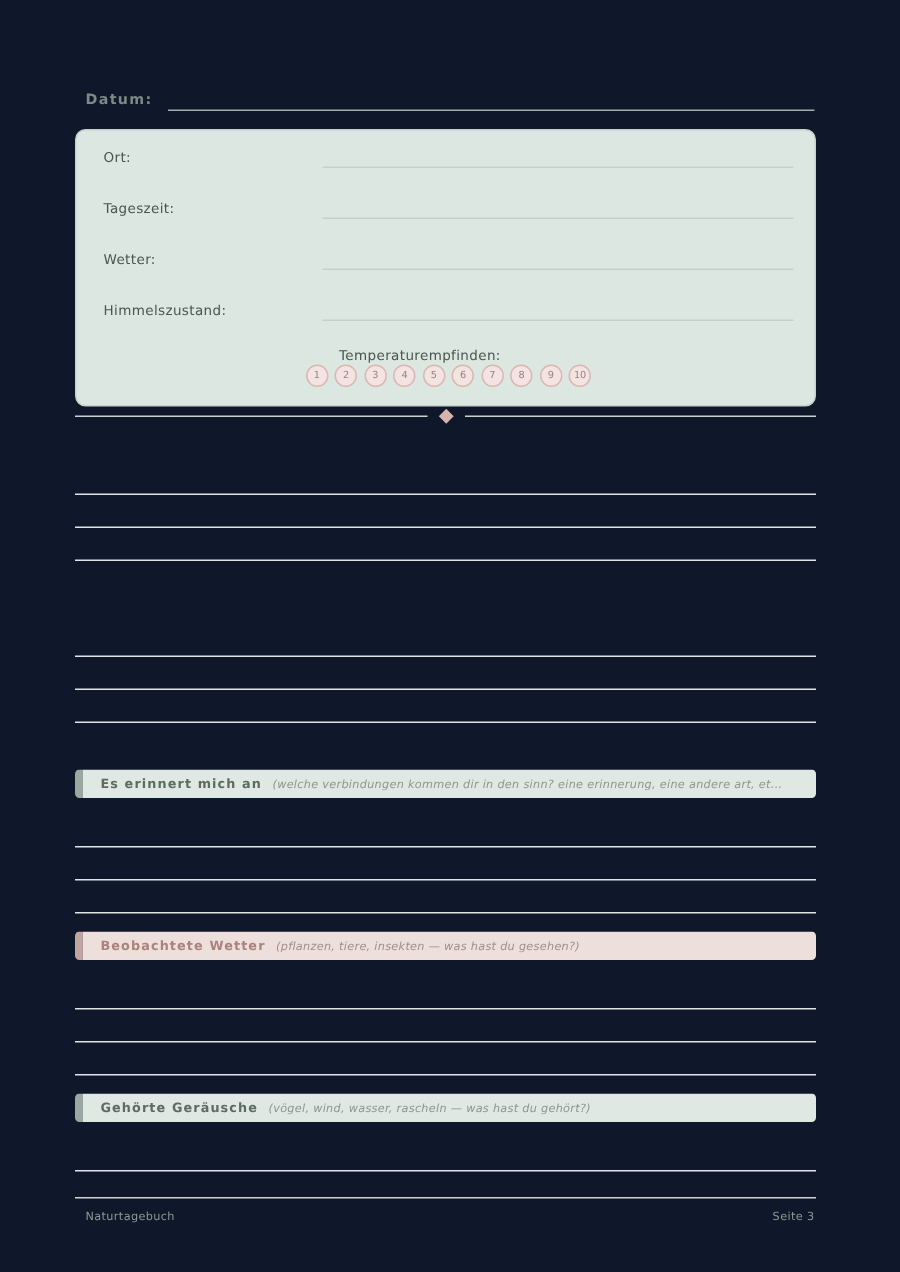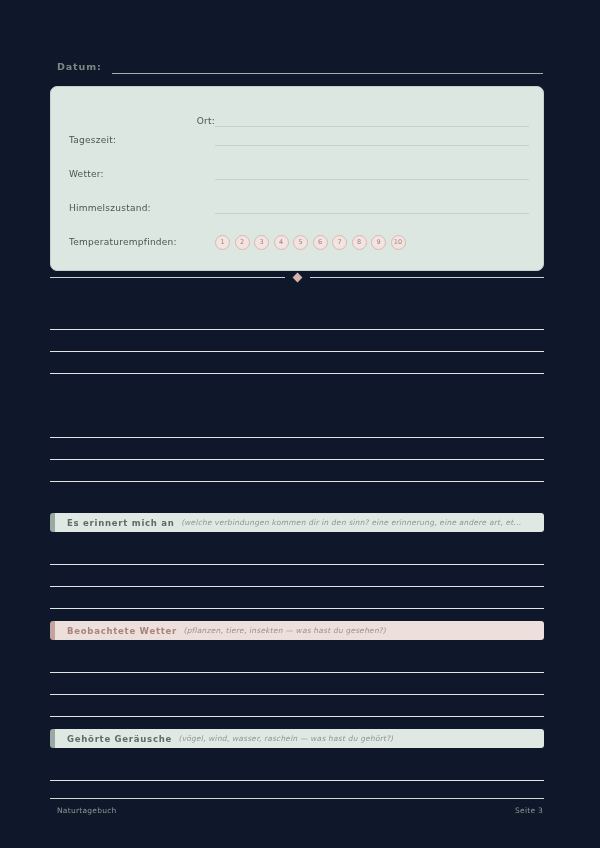--- a/index.html
+++ b/index.html
@@ -70,25 +70,25 @@
     letter-spacing: 0.25px;
     white-space: nowrap;
     width: 146px;
     flex: none;
   }
   .info-field-line {
     flex: 1;
     border-bottom: 1px solid #c3d1ca;
     height: 11px;
   }
-  .info-field.f0 { top: 25px; text-align: right; }
+  .info-field.f0 { top: 10px; }
   .info-field.f1 { top: 44px; }
   .info-field.f2 { top: 78px; }
   .info-field.f3 { top: 112px; }
-  .info-field.f4 { top: 146px; }
+  .info-field.f4 { top: 146px; flex-direction: column; }
 
   .rating-row {
     display: flex;
     align-items: center;
     gap: 4.5px;
   }
   .rating-dot {
     width: 15px;
     height: 15px;
     border-radius: 50%;

